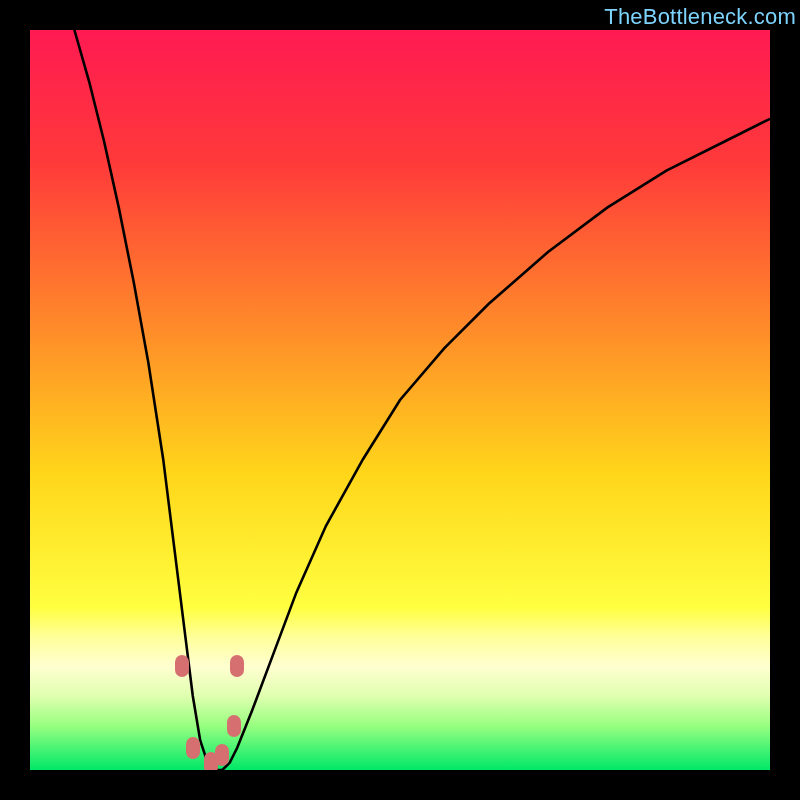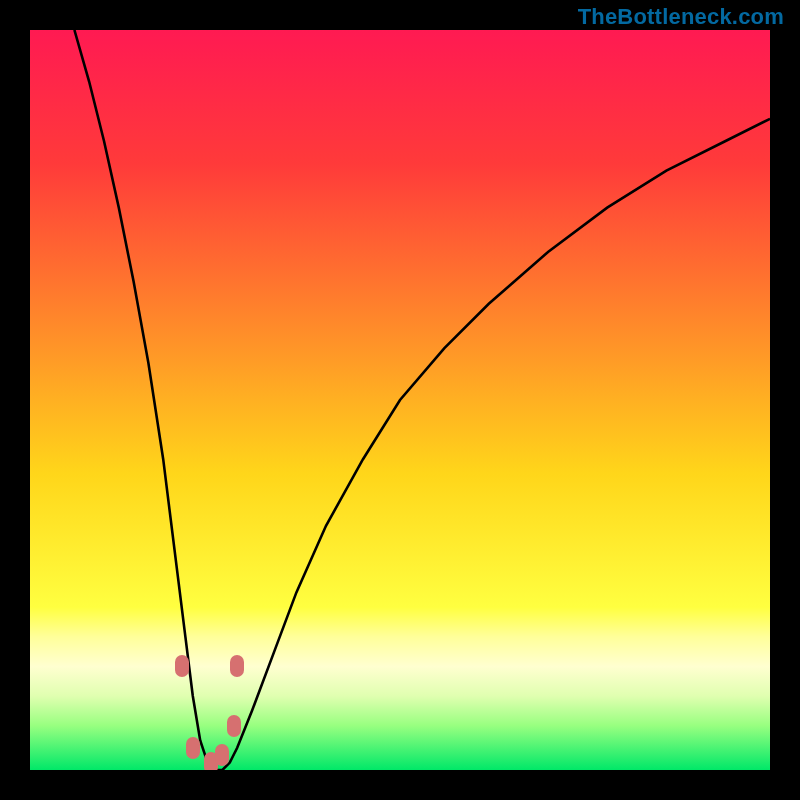--- a/index.html
+++ b/index.html
@@ -34,24 +34,24 @@
   }
   .curve-svg {
     position: absolute;
     top: 0; left: 0;
     width: 100%;
     height: 100%;
   }
   .watermark {
     position: absolute;
     top: 4px;
-    right: 16px;
-    color: #0369a1;
+    right: 4px;
+    color: #7dd3fc;
     font-size: 22px;
-    font-weight: 700;
+    font-weight: 400;
     letter-spacing: 0.2px;
   }
   .marker {
     position: absolute;
     width: 14px;
     height: 22px;
     background: #d67070;
     border-radius: 8px;
     transform: translate(-50%, -50%);
   }

